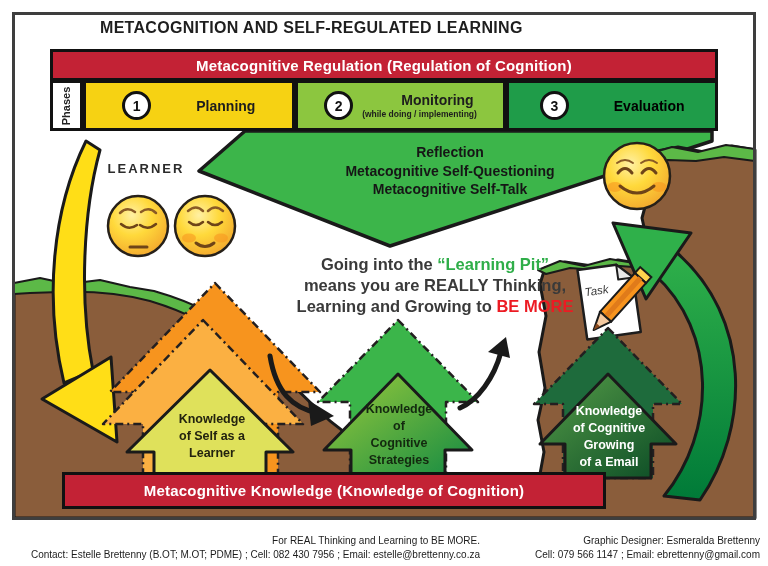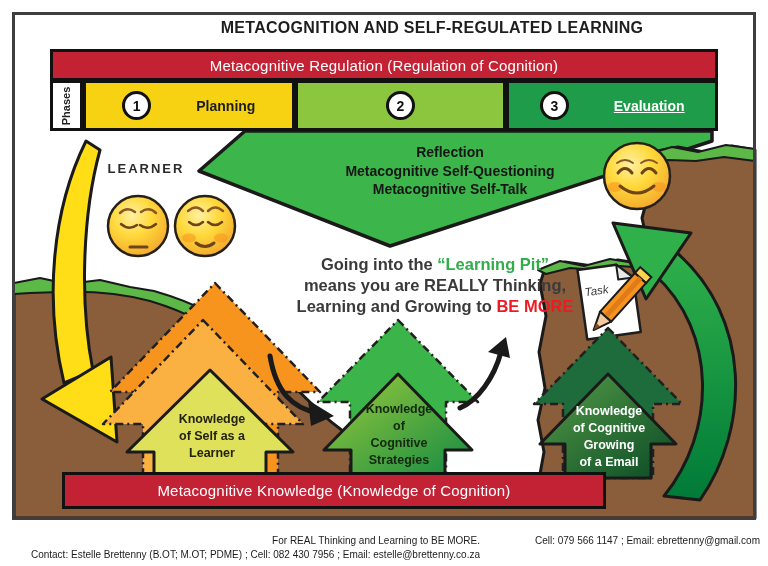--- a/index.html
+++ b/index.html
@@ -7,27 +7,27 @@
     position:relative;width:768px;height:566px;background:#ffffff;overflow:hidden;
     font-family:"Liberation Sans","DejaVu Sans",sans-serif;
   }
   .scene{position:absolute;left:0;top:0;z-index:1;}
   .overlay{position:absolute;z-index:2;}
   .frame{
     position:absolute;left:12px;top:12px;width:744px;height:508px;
     border:3px solid #3e3e3e;box-sizing:border-box;z-index:3;pointer-events:none;
   }
   .title{
-    left:100px;top:19px;width:664px;text-align:center;
+    left:100px;top:19px;width:664px;text-align:left;
     font-size:16px;font-weight:bold;letter-spacing:.3px;color:#1e1e1e;
   }
   .banner{
     box-sizing:border-box;border:3px solid #111;
     display:flex;align-items:center;justify-content:center;
-    color:#fff;font-size:15px;font-weight:normal;letter-spacing:.2px;
+    color:#fff;font-size:15px;font-weight:bold;letter-spacing:.2px;
   }
   .banner-top{left:50px;top:49px;width:668px;height:32px;}
   .banner-bottom{left:62px;top:472px;width:544px;height:37px;}
   .phasebar{left:50px;top:80px;width:668px;height:51px;display:flex;}
   .pbox{box-sizing:border-box;border:3px solid #111;display:flex;align-items:center;justify-content:center;}
   .phases-label{width:33px;background:#fff;}
   .phases-label span{transform:rotate(-90deg);font-size:11px;font-weight:bold;color:#222;}
   .segment{flex:1;gap:9px;}
   .numcircle{
     width:29px;height:29px;border-radius:50%;background:#fff;border:3px solid #111;
@@ -180,26 +180,30 @@
     <div class="pbox segment" style="background:#f6d213;">
       <div class="numcircle">
         <span>1</span>
       </div>
       <div class="seg-label">Planning</div>
     </div>
     <div class="pbox segment" style="background:#8cc63f;">
       <div class="numcircle">
         <span>2</span>
       </div>
+      <div>
+        <div class="seg-label">Monitoring</div>
+        <div class="seg-sub">(while doing / implementing)</div>
+      </div>
     </div>
     <div class="pbox segment" style="background:#1f9c49;">
       <div class="numcircle">
         <span>3</span>
       </div>
-      <div class="seg-label" style="color:#ffffff;text-decoration:underline;">Evaluation</div>
+      <div class="seg-label" style="color:#000000;">Evaluation</div>
     </div>
   </div>
 
   <div class="overlay learner">LEARNER</div>
 
   <div class="overlay pitmsg">
     <div><span>Going into the </span><span class="green">“Learning Pit”</span></div>
     <div>means you are REALLY Thinking,</div>
     <div><span>Learning and Growing to </span><span class="red">BE MORE</span></div>
   </div>
@@ -232,16 +236,17 @@
     <span>Metacognitive Knowledge (Knowledge of Cognition)</span>
   </div>
 
   <div class="frame"></div>
 
   <div class="overlay footer footer-left">
     <div>For REAL Thinking and Learning to BE MORE.</div>
     <div>Contact: Estelle Brettenny (B.OT; M.OT; PDME) ; Cell: 082 430 7956 ; Email: estelle@brettenny.co.za</div>
   </div>
   <div class="overlay footer footer-right">
+    <div>Graphic Designer:  Esmeralda Brettenny</div>
     <div>Cell: 079 566 1147 ;  Email: ebrettenny@gmail.com</div>
   </div>
 
 </div>
 
 </body></html>

